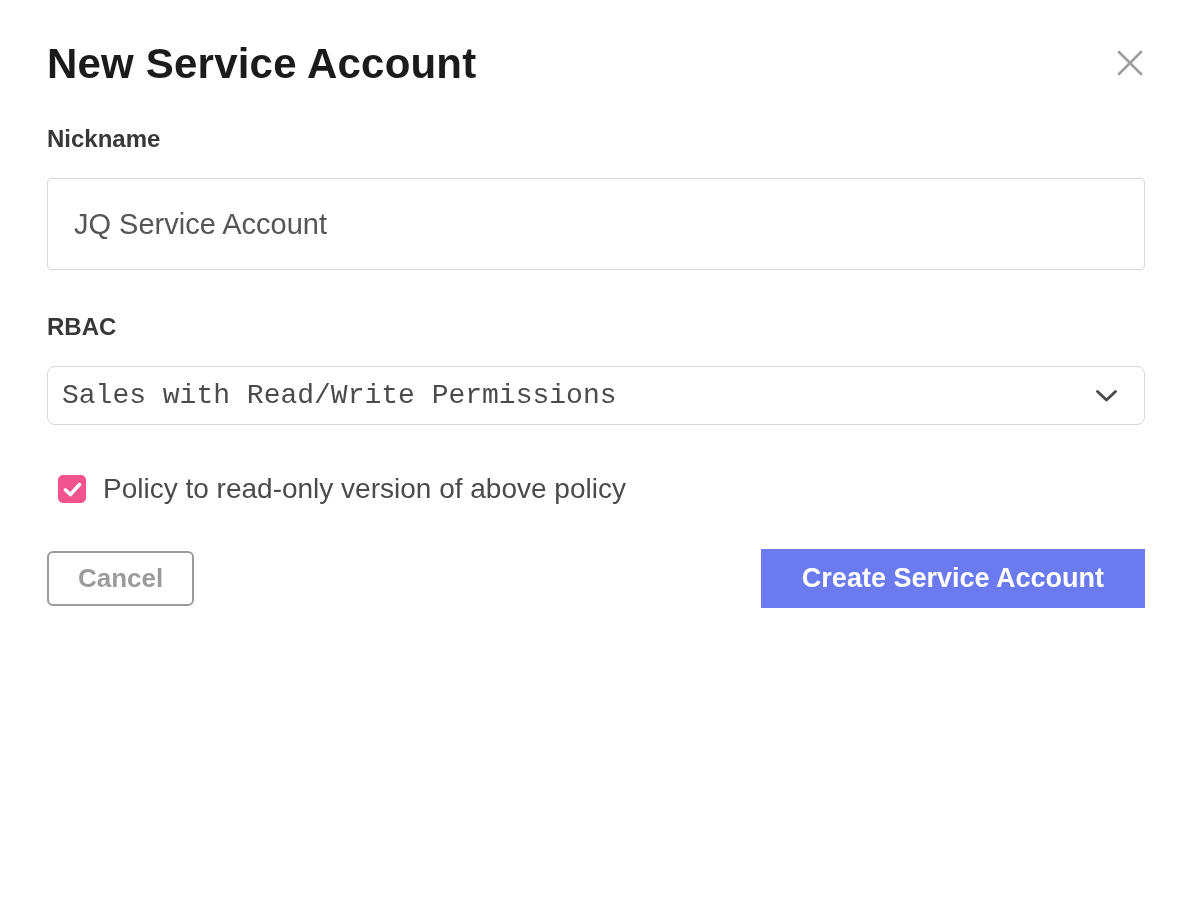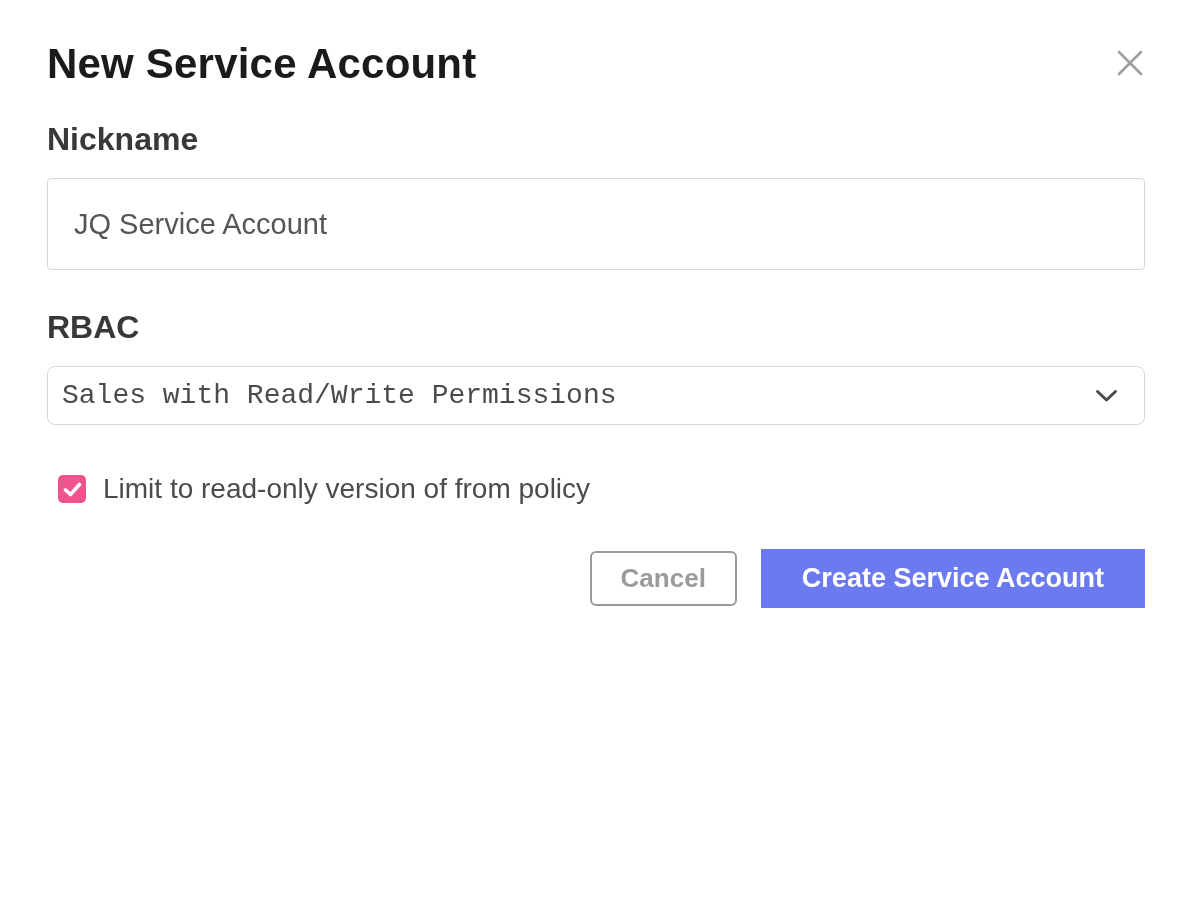--- a/index.html
+++ b/index.html
@@ -35,21 +35,21 @@
   .desc {
     margin-top: 82px;
     font-size: 28px;
     line-height: 45px;
     color: var(--body-text, #4b4b4b);
     max-width: 1100px;
   }
   .field-label {
     display: block;
     margin-top: 36px;
-    font-size: 32px;
+    font-size: 24px;
     line-height: 30px;
     font-weight: bold;
     color: #383838;
   }
   .field-label.rbac { margin-top: 42px; }
   .text-input {
     display: block;
     margin-top: 24px;
     width: 100%;
     height: 92px;
@@ -102,21 +102,21 @@
   }
   .checkbox svg { display: none; }
   .checkbox.checked svg { display: block; }
   .cb-label {
     font-size: 28px;
     color: var(--body-text, #4b4b4b);
   }
   .footer {
     margin-top: 44px;
     display: flex;
-    justify-content: flex-end;
+    justify-content: space-between;
     align-items: center;
     gap: 24px;
   }
   .btn {
     font-family: "Liberation Sans", "DejaVu Sans", sans-serif;
     font-weight: bold;
     cursor: pointer;
     border-radius: 6px;
   }
   .btn-cancel {
@@ -167,21 +167,21 @@
   </div>
 
   <div class="checkbox-row">
     <span class="checkbox checked">
       <span style="line-height:0;">
         <svg width="19" height="15" viewBox="0 0 19 15">
           <path d="M2.5 8 L7.5 12.5 L16.5 2.5" fill="none" stroke="#ffffff" stroke-width="3.6" stroke-linecap="round" stroke-linejoin="round"></path>
         </svg>
       </span>
     </span>
-    <span class="cb-label">Limit to read-only version of from policy</span>
+    <span class="cb-label">Policy to read-only version of above policy</span>
   </div>
 
   <div class="footer">
     <button class="btn btn-cancel">Cancel</button>
     <button class="btn btn-create">Create Service Account</button>
   </div>
 
 </div>
 
 </body></html>

